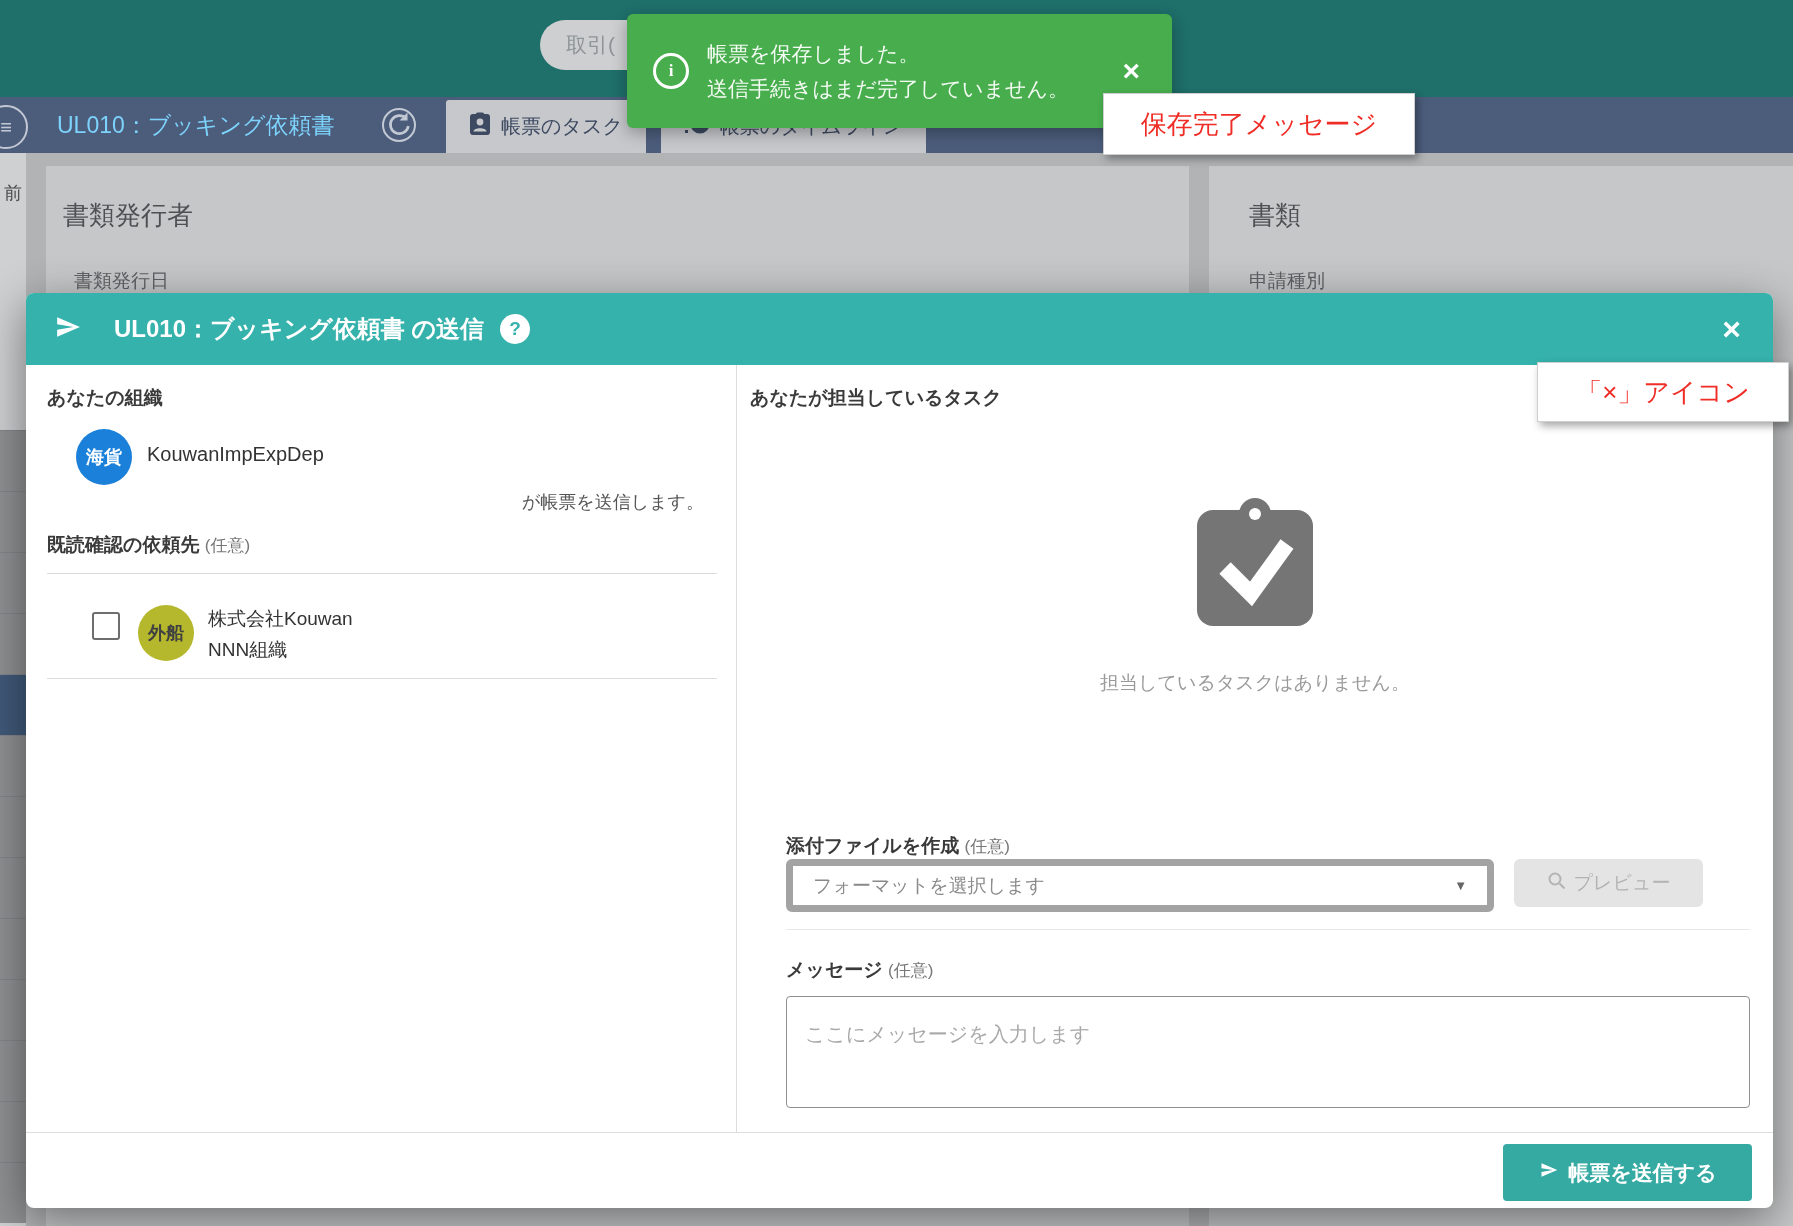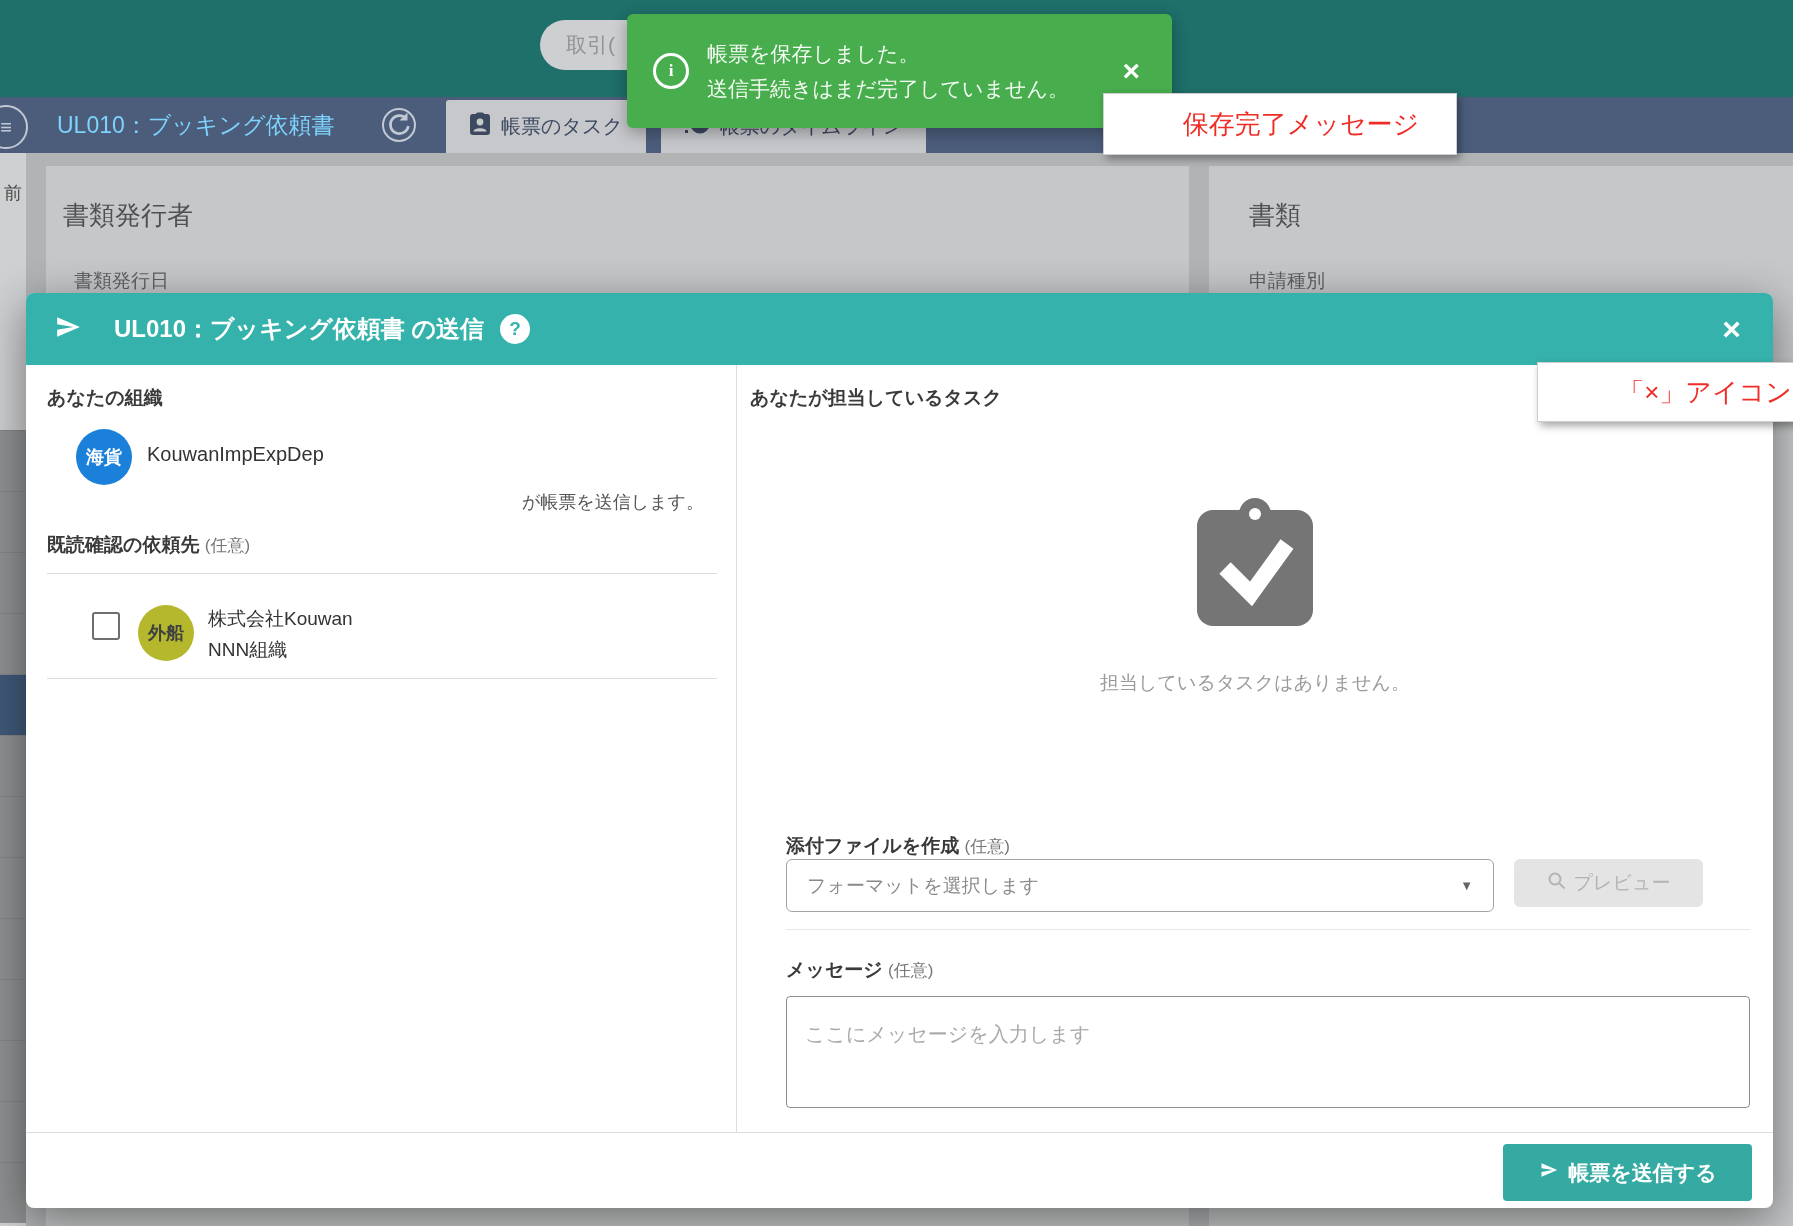--- a/index.html
+++ b/index.html
@@ -65,21 +65,21 @@
   .chk{position:absolute;left:66px;top:247px;width:28px;height:28px;border:2px solid #6e6e6e;
        border-radius:3px;background:#fff;box-sizing:border-box;}
   .avatar-ext{position:absolute;left:112px;top:240px;width:56px;height:56px;background:#b5b72c;color:#3f4042;}
   .rec-company{position:absolute;left:182px;top:241px;font-size:19px;color:#333;}
   .rec-org{position:absolute;left:182px;top:272px;font-size:19px;color:#333;}
 
   .r-tasks-label{position:absolute;left:13px;top:20px;font-size:19px;font-weight:bold;color:#3a3a3a;}
   .empty{position:absolute;left:0;top:127px;width:100%;display:flex;flex-direction:column;align-items:center;}
   .empty-text{margin-top:38px;font-size:19px;color:#9a9a9a;}
   .attach-label{position:absolute;left:49px;top:468px;font-size:19px;font-weight:bold;color:#3a3a3a;}
-  .selectbox{position:absolute;left:49px;top:494px;width:708px;height:53px;border:1px solid #a3a3a3;
+  .selectbox{position:absolute;left:49px;top:494px;width:708px;height:53px;border:7px solid #a3a3a3;
        border-radius:6px;display:flex;align-items:center;padding:0 20px;box-sizing:border-box;
        color:#8a8a8a;font-size:19px;background:#fff;}
   .caret{margin-left:auto;color:#666;font-size:13px;}
   .preview{position:absolute;left:777px;top:494px;width:189px;height:48px;background:#e4e4e4;border:none;
        border-radius:6px;color:#b3b3b3;font-size:19px;display:flex;align-items:center;justify-content:center;
        gap:7px;font-family:inherit;}
   .hr3{position:absolute;left:49px;width:964px;top:564px;border-top:1px solid #e8e8e8;}
   .msg-label{position:absolute;left:49px;top:592px;font-size:19px;font-weight:bold;color:#3a3a3a;}
   .msgarea{position:absolute;left:49px;top:631px;width:964px;height:112px;border:1px solid #8f8f8f;
        border-radius:4px;padding:24px 18px;font-size:20px;color:#0c4a6e;box-sizing:border-box;resize:none;
@@ -94,21 +94,21 @@
   .toast{position:absolute;left:627px;top:14px;width:545px;height:114px;background:#47ad4d;border-radius:6px;
        box-shadow:0 5px 16px rgba(0,0,0,.3);display:flex;align-items:center;padding:0 26px;
        box-sizing:border-box;z-index:20;}
   .info-ring{width:30px;height:30px;border:3px solid #fff;border-radius:50%;color:#fff;font-size:17px;
        font-weight:bold;display:flex;align-items:center;justify-content:center;flex:none;font-family:"Liberation Serif",serif;}
   .toast-lines{margin-left:18px;display:flex;flex-direction:column;gap:7px;color:#f4fbf3;font-size:21px;}
   .toast-close{margin-left:auto;color:#fff;font-size:30px;font-weight:bold;background:none;border:none;line-height:1;}
 
   
   .ann{position:absolute;background:#fff;border:1px solid #cfcfcf;box-shadow:3px 4px 8px rgba(0,0,0,.35);
-       color:#ef2d26;font-size:26px;display:flex;align-items:center;justify-content:center;z-index:30;padding-left:42px;}
+       color:#ef2d26;font-size:26px;display:flex;align-items:center;justify-content:center;z-index:30;}
   .ann1{left:1103px;top:93px;width:310px;height:60px;}
   .ann2{left:1537px;top:362px;width:250px;height:58px;}
 </style>
 </head>
 <body>
 
 <div class="screen">
 
   <div class="topbar">
     <button class="pill">

